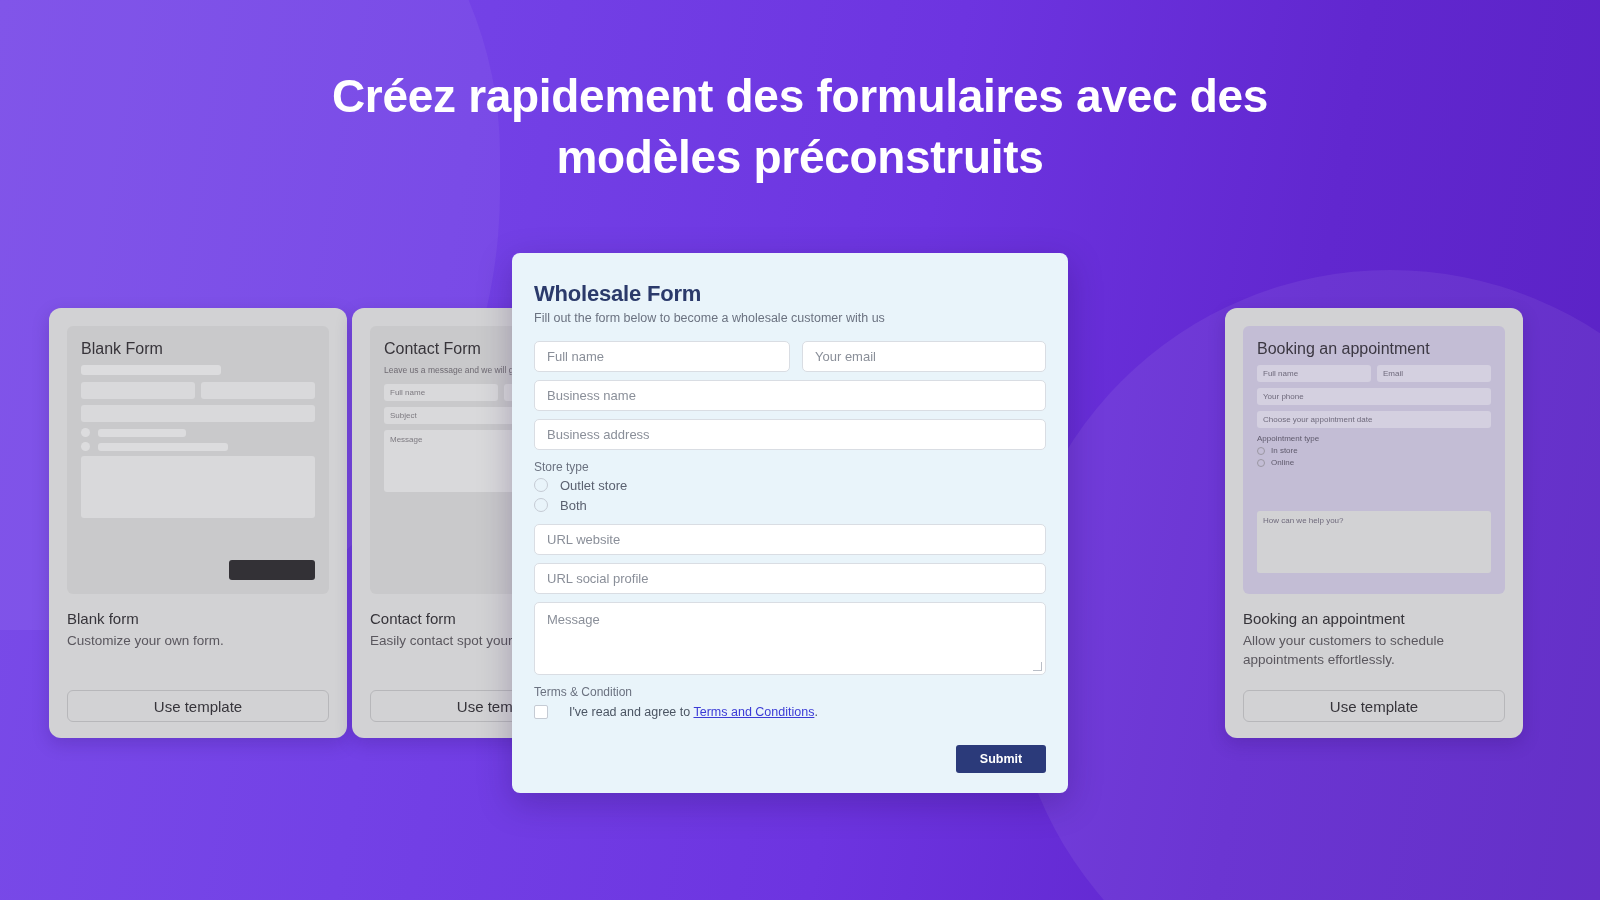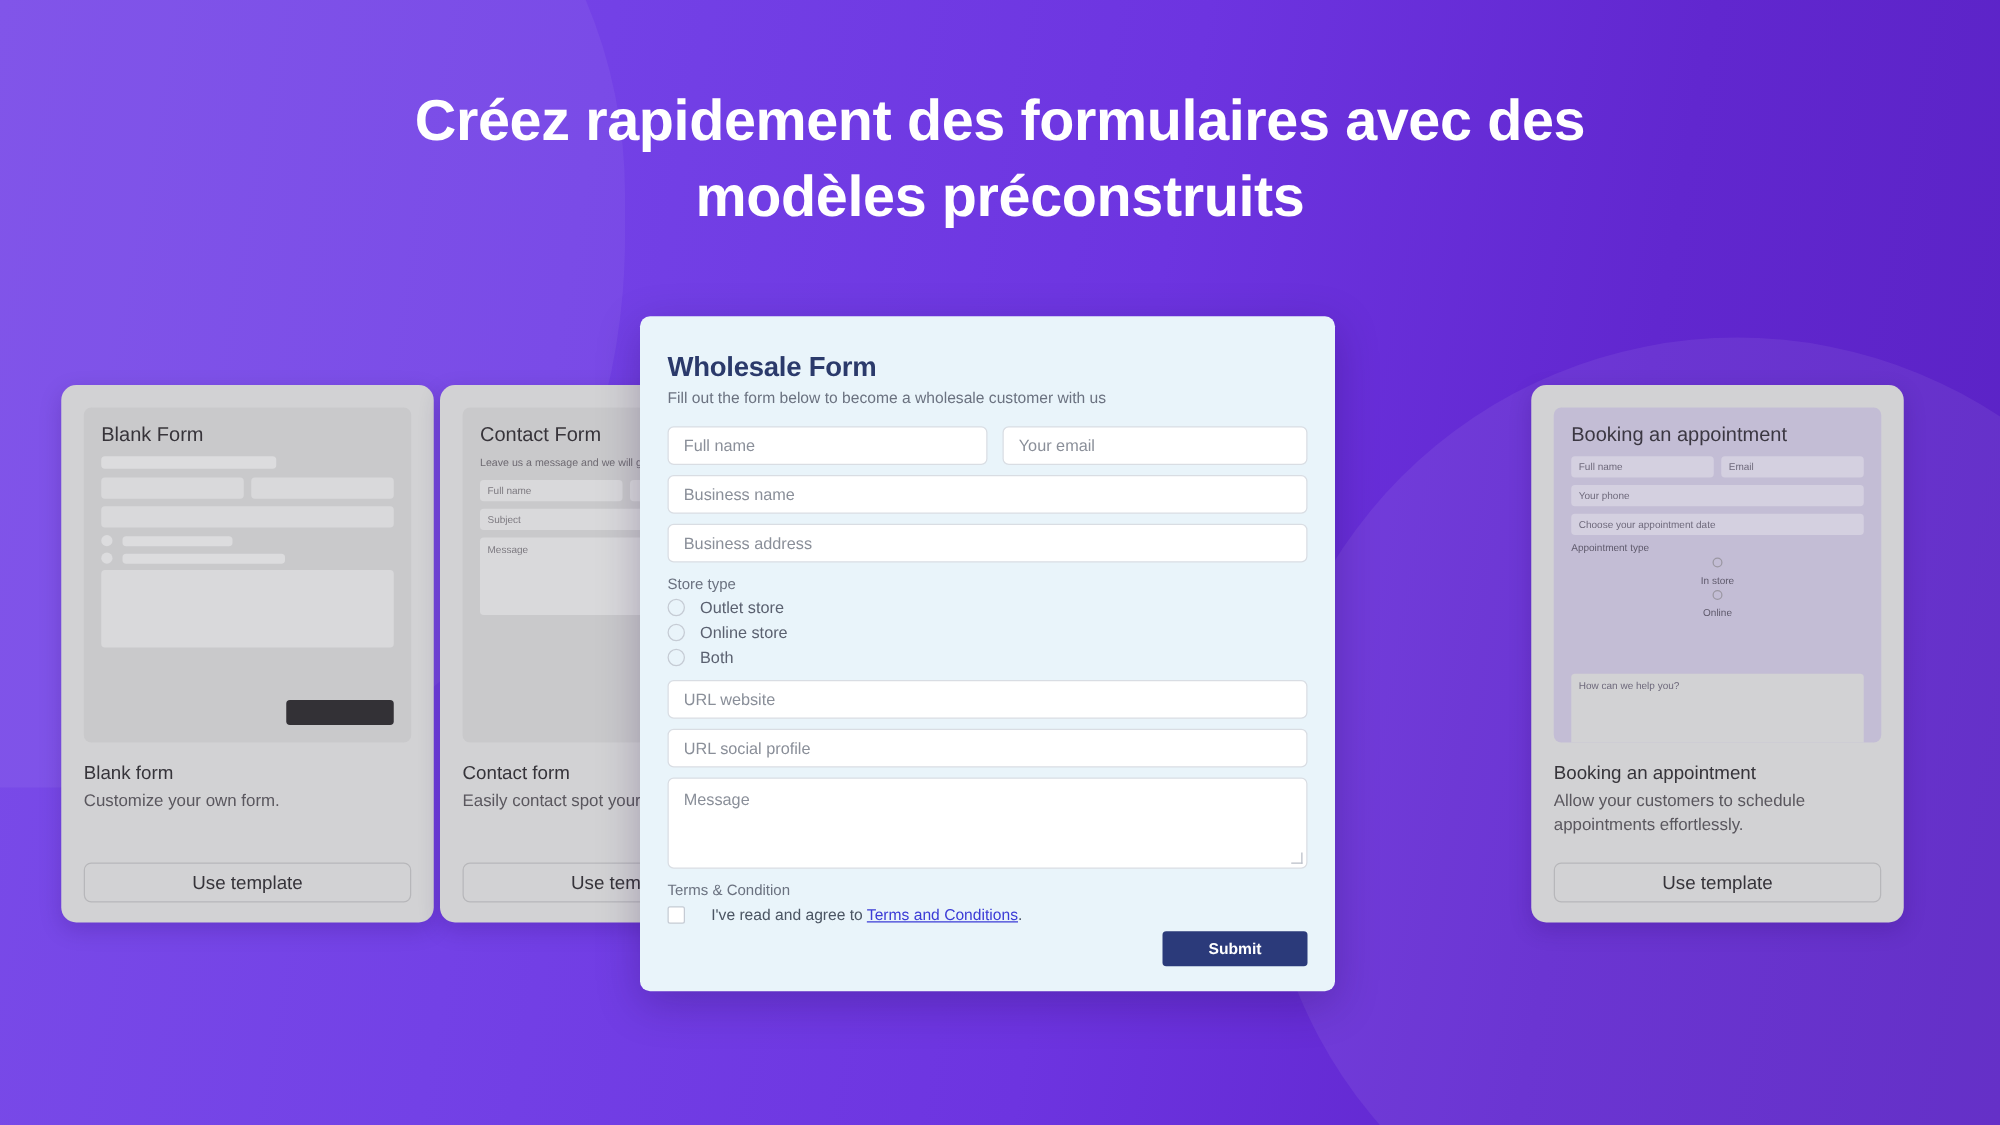--- a/index.html
+++ b/index.html
@@ -141,21 +141,21 @@
   .pv-label-pink { color: #8a7070; }
   .pv-label-lilac { color: #5f5a6c; }
   .pv-radio-row {
     display: flex;
     align-items: center;
     gap: 6px;
     margin-bottom: 3px;
     font-size: 8px;
     color: #6e6a72;
   }
-  .pv-radio-row.lilac { color: #5f5a6c; flex-direction: column; }
+  .pv-radio-row.lilac { color: #5f5a6c; }
   .pv-radio-dot {
     width: 8px; height: 8px;
     border-radius: 50%;
     border: 1px solid #9b97a3;
     background: transparent;
     flex: none;
   }
   .pv-bar {
     height: 10px;
     background: #dcdcde;
@@ -271,21 +271,21 @@
   .wf-row .wf-input { flex: 1; margin-bottom: 0; }
   .wf-row .wf-input.half-left { flex: 0 0 256px; }
   .wf-stack { margin-top: 8px; }
   .wf-group-label {
     font-size: 12px;
     color: #6b7280;
     margin: 10px 0 4px 0;
   }
   .wf-radio {
     display: flex;
-    align-items: center;
+    align-items: flex-start;
     gap: 12px;
     margin-bottom: 5px;
     font-size: 13px;
     color: #5b6170;
   }
   .wf-radio-circle {
     width: 14px; height: 14px;
     border-radius: 50%;
     border: 1px solid #c5cbd4;
     background: transparent;
@@ -331,21 +331,21 @@
     flex: none;
   }
   #wf-terms-link {
     color: #3b3bd6;
     text-decoration: underline;
   }
   #wf-submit {
     position: absolute;
     right: 22px;
     bottom: 20px;
-    width: 116px;
+    width: 90px;
     height: 28px;
     background: #2b3a7a;
     color: #ffffff;
     border: none;
     border-radius: 3px;
     font-size: 12.5px;
     font-weight: bold;
     font-family: "Liberation Sans", sans-serif;
     cursor: pointer;
   }
@@ -463,24 +463,20 @@
       <div class="wf-input">Business address</div>
     </div>
 
     <div class="wf-group-label">Store type</div>
     <div class="wf-radio">
       <span class="wf-radio-circle"></span>
       <span>Outlet store</span>
     </div>
     <div class="wf-radio">
       <span class="wf-radio-circle"></span>
-      <span>Online store</span>
-    </div>
-    <div class="wf-radio">
-      <span class="wf-radio-circle"></span>
       <span>Both</span>
     </div>
 
     <div class="wf-input" style="margin-top:11px">URL website</div>
     <div class="wf-input">URL social profile</div>
     <div class="wf-textarea">Message</div>
 
     <div id="wf-terms-label">Terms &amp; Condition</div>
     <div id="wf-terms-row">
       <span id="wf-terms-check"></span>

